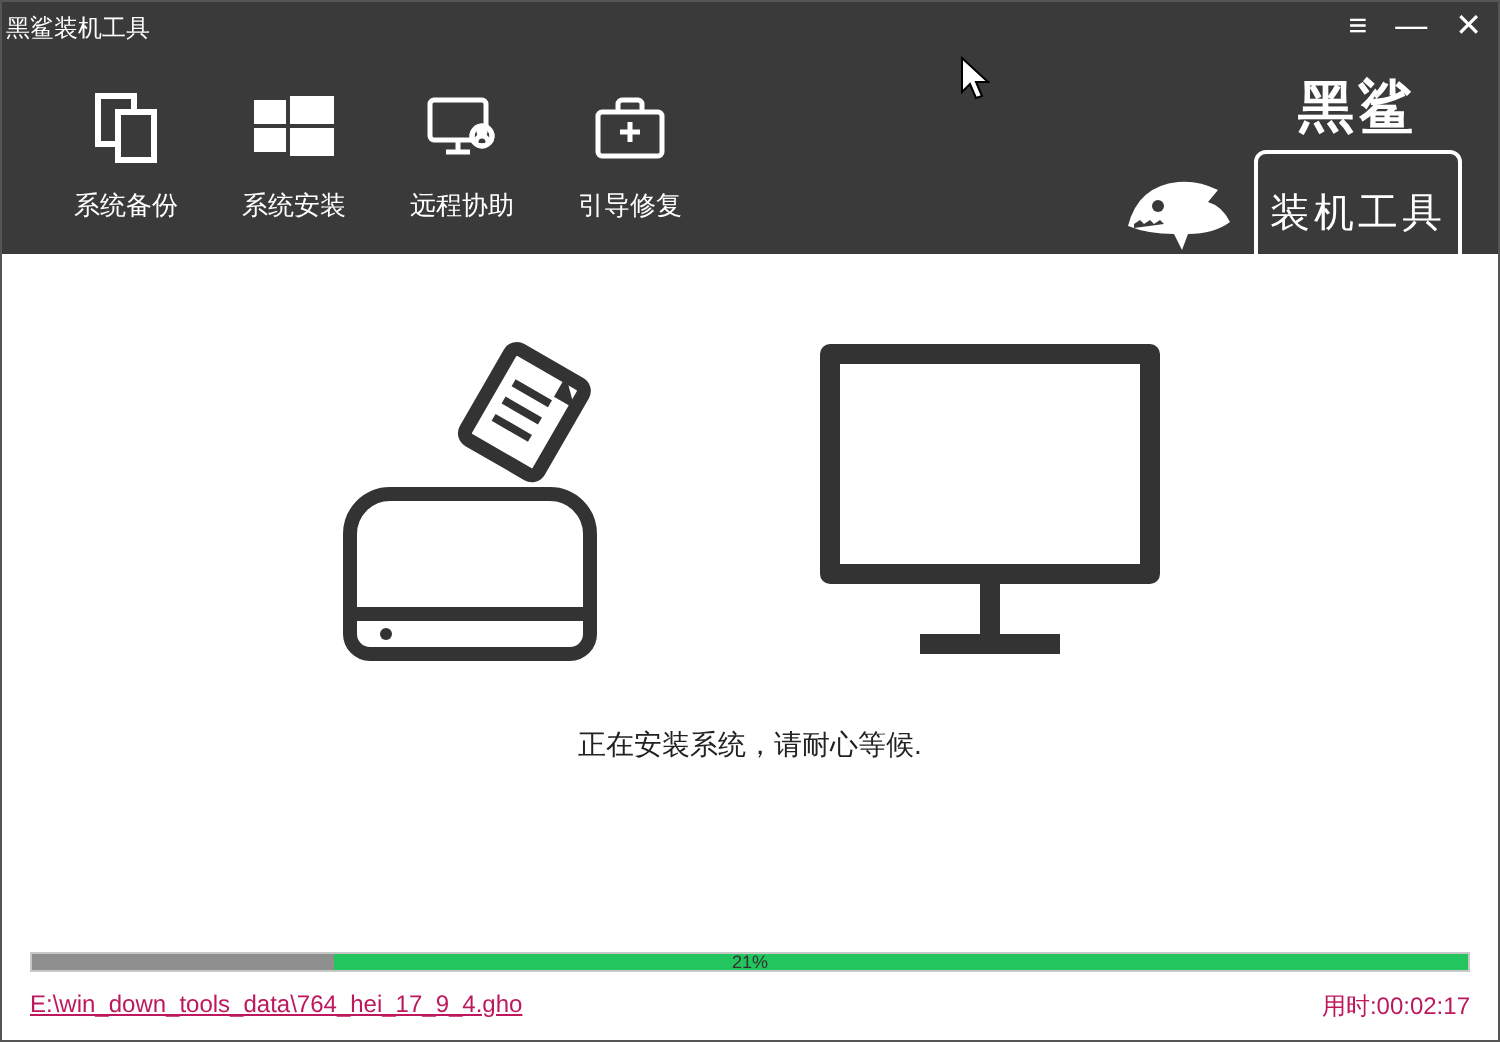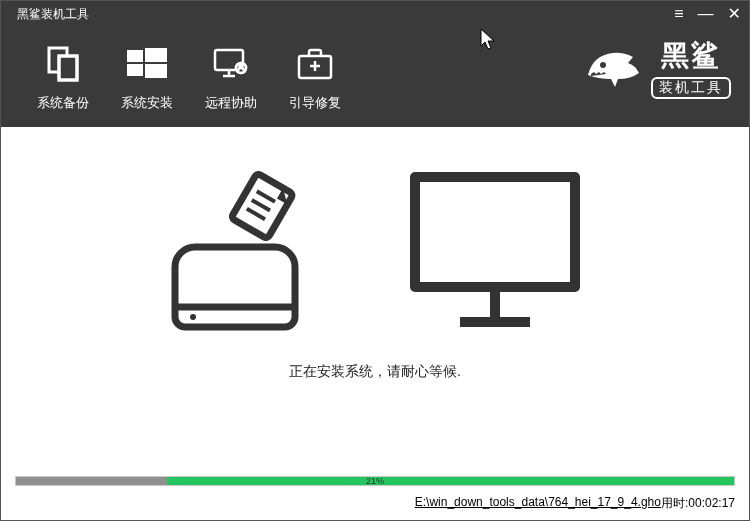--- a/index.html
+++ b/index.html
@@ -12,21 +12,21 @@
     position: relative;
     border: 1px solid #555;
   }
   .titlebar {
     height: 26px;
     background: #3a3a3a;
     color: #fff;
     display: flex;
     align-items: center;
     justify-content: space-between;
-    padding: 0 8px 0 16px;
+    padding: 0 8px 0 2px;
     font-size: 12px;
   }
   .titlebar .controls { display: flex; gap: 14px; align-items: center; }
   .titlebar .controls span { cursor: pointer; font-size: 16px; line-height: 1; }
   .toolbar {
     height: 100px;
     background: #3a3a3a;
     display: flex;
     align-items: center;
     padding-left: 20px;
@@ -47,21 +47,21 @@
     position: absolute;
     right: 18px;
     top: 8px;
     display: flex;
     align-items: flex-end;
     gap: 8px;
     color: #fff;
   }
   .brand-text { display:flex; flex-direction:column; align-items:center; }
   .brand-text .line1 { font-size: 28px; font-weight: bold; letter-spacing: 2px; }
-  .brand-text .line2 { font-size: 14px; border: 2px solid #fff; border-radius: 6px; padding: 0 6px; margin-top:2px; letter-spacing: 2px;}
+  .brand-text .line2 { font-size: 20px; border: 2px solid #fff; border-radius: 6px; padding: 16px 6px; margin-top:2px; letter-spacing: 2px;}
   .content {
     position: relative;
     height: calc(521px - 26px - 100px);
     background: #fff;
   }
   .graphics {
     display: flex;
     justify-content: center;
     gap: 80px;
     padding-top: 40px;
@@ -96,23 +96,23 @@
     left: 50%;
     top: -1px;
     transform: translateX(-50%);
     font-size: 9px;
     color: #333;
   }
   .footer-row {
     position: absolute;
     left: 14px; right: 14px; bottom: 10px;
     display: flex;
-    justify-content: flex-end;
+    justify-content: space-between;
     font-size: 12px;
-    color: #000000;
+    color: #be185d;
   }
   .footer-row .filepath { text-decoration: underline; cursor: pointer; }
   .cursor-arrow {
     position: absolute;
     left: 479px;
     top: 27px;
     z-index: 50;
     pointer-events: none;
   }
 </style>

